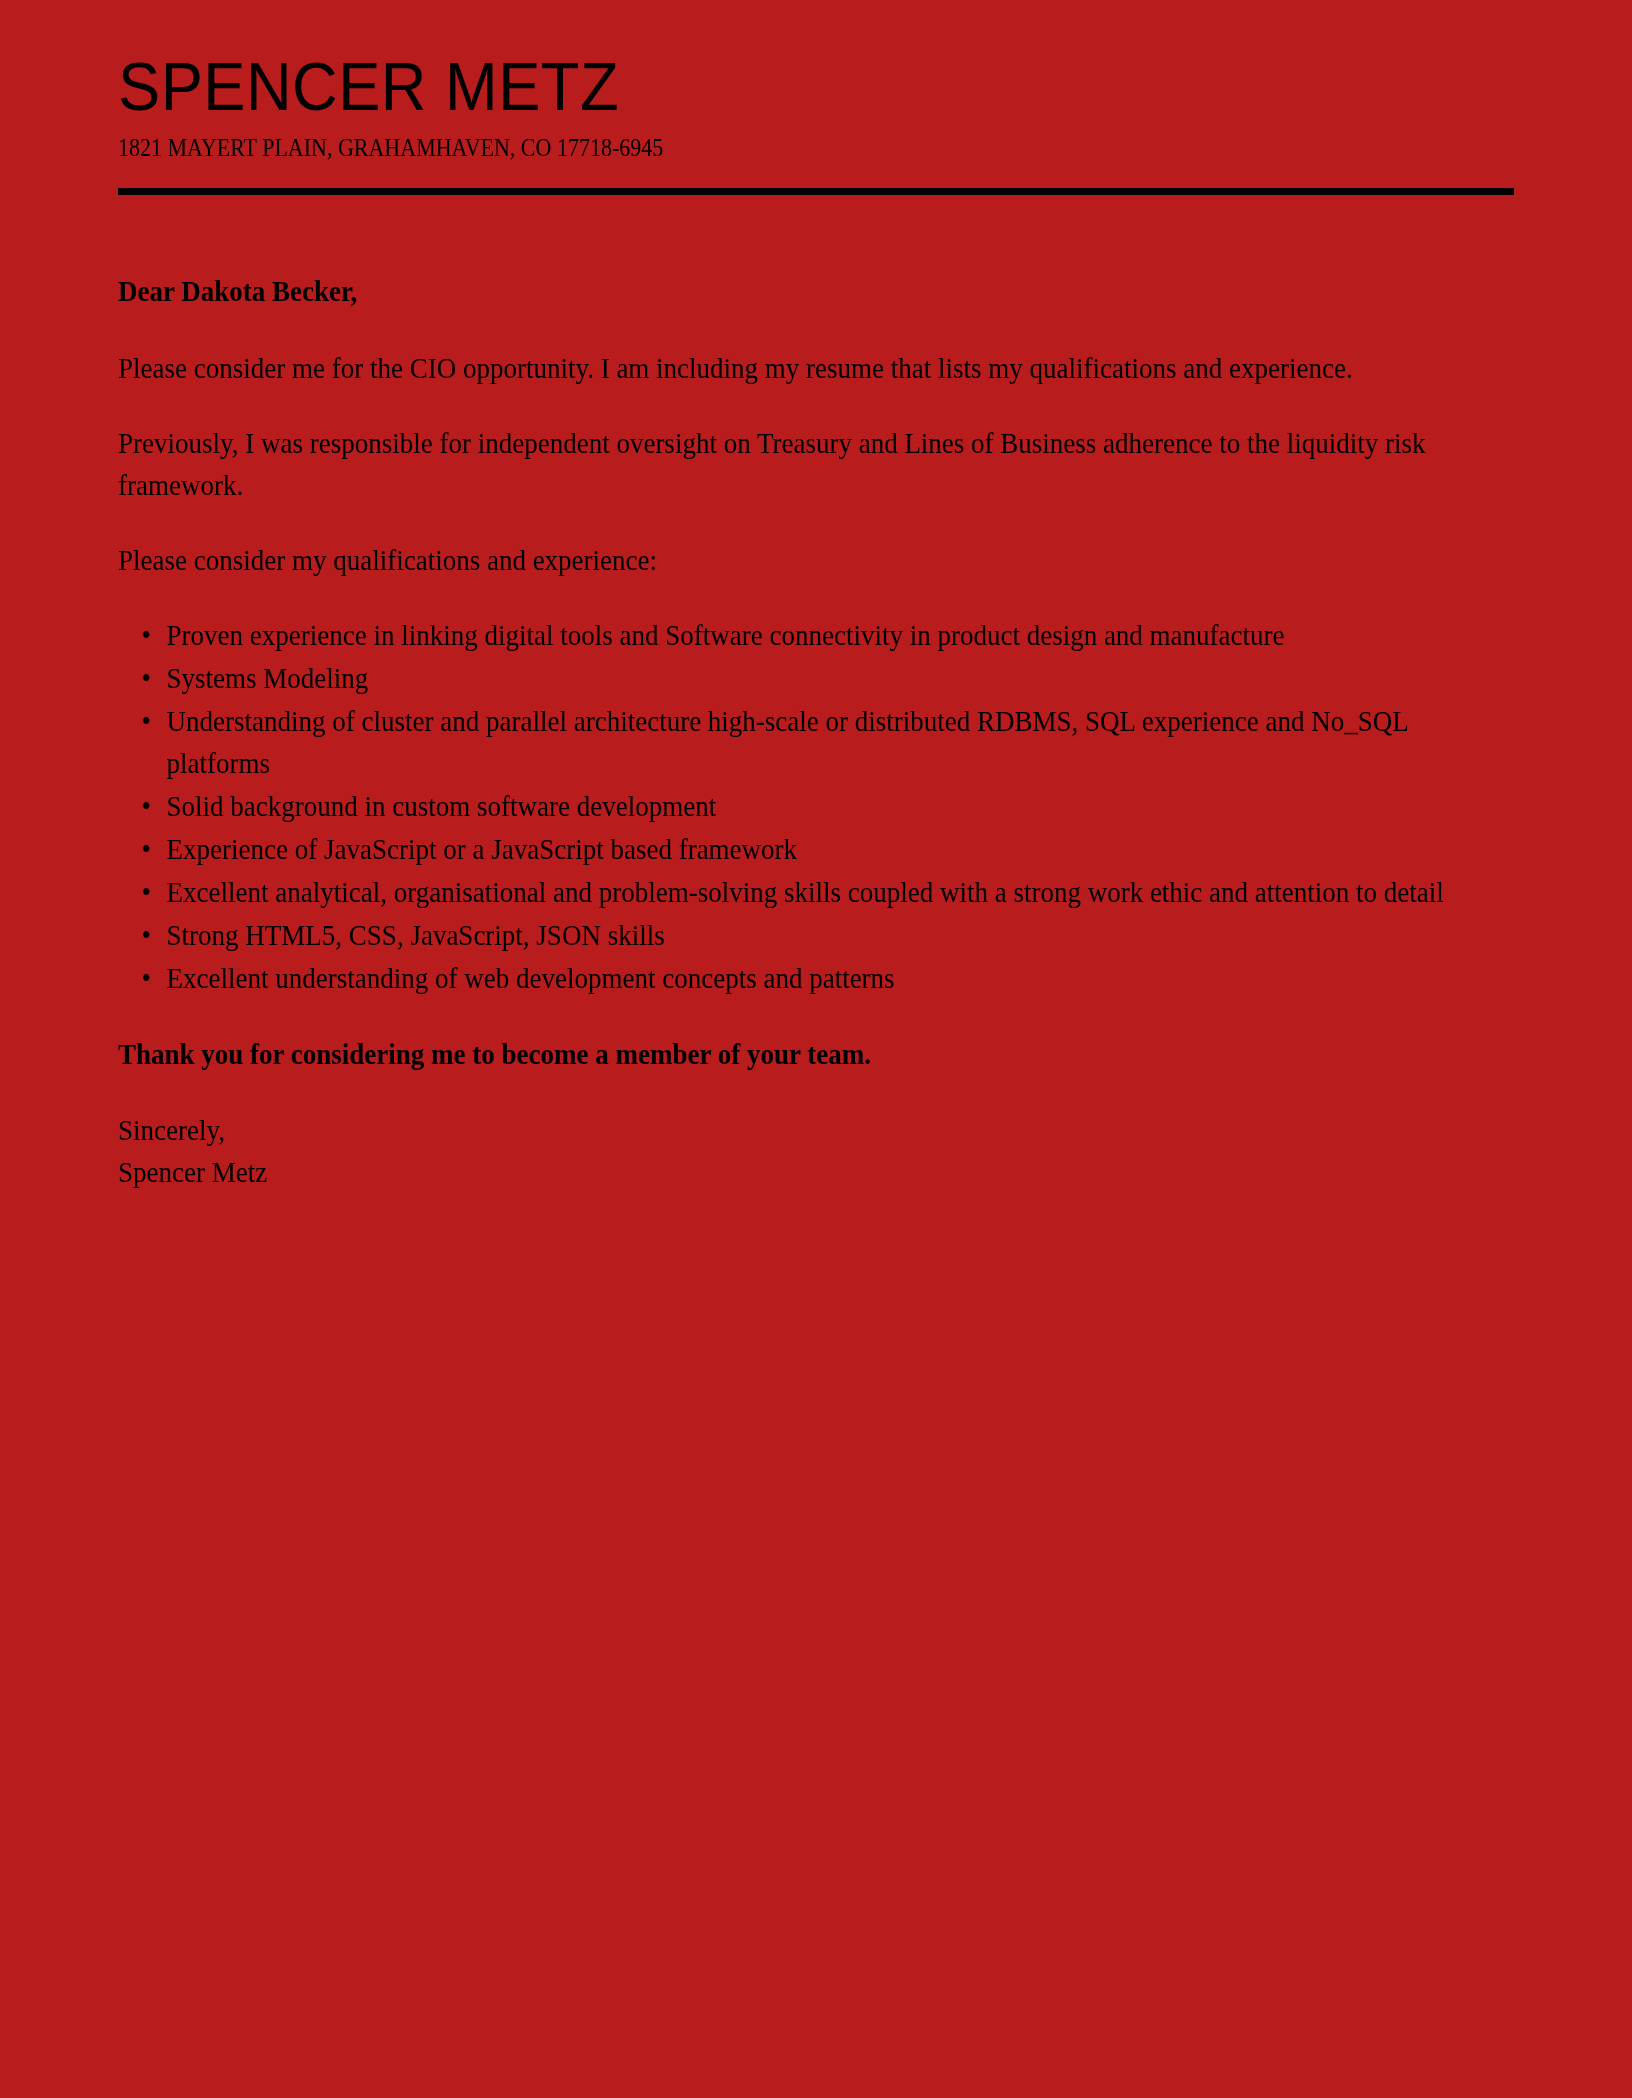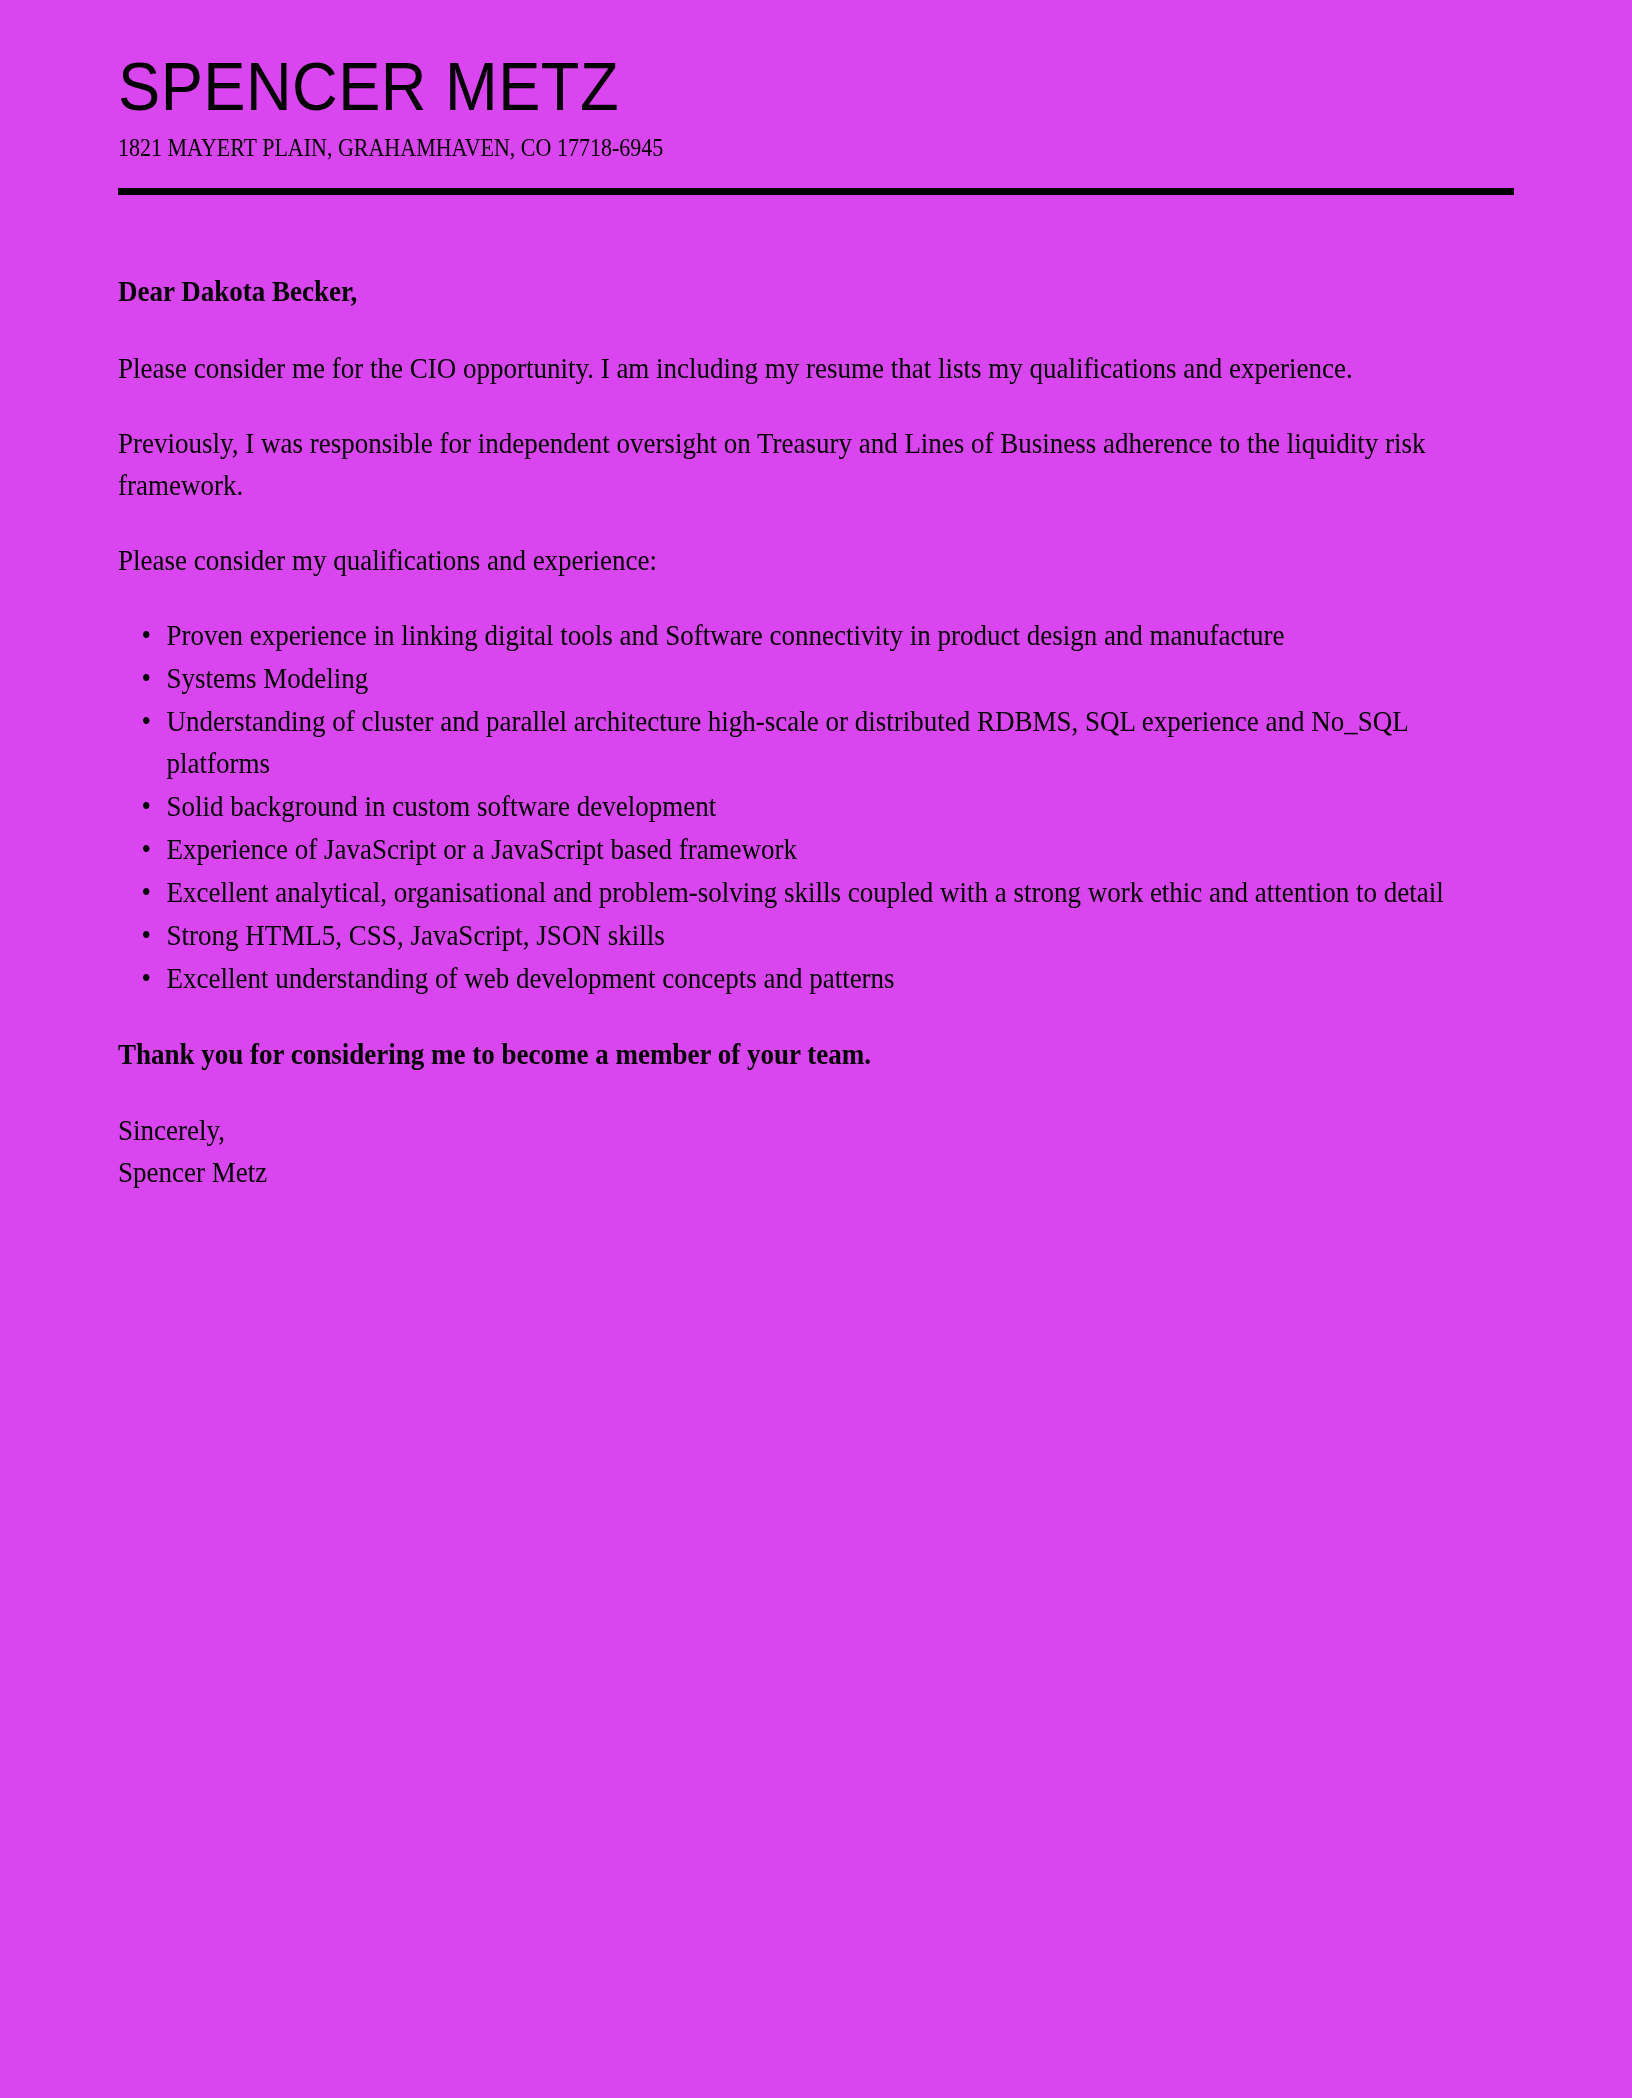--- a/index.html
+++ b/index.html
@@ -12,21 +12,21 @@
     height: 2098px;
     font-family: "Liberation Serif", serif;
     color: #000000;
     -webkit-font-smoothing: antialiased;
   }
 
   .page {
     position: relative;
     width: 1632px;
     height: 2098px;
-    background: #d946ef;
+    background: #b91c1c;
     box-sizing: border-box;
     padding: 0;
     overflow: hidden;
   }
 
   .sheet {
     position: absolute;
     left: 118px;
     top: 0;
     width: 1396px;

